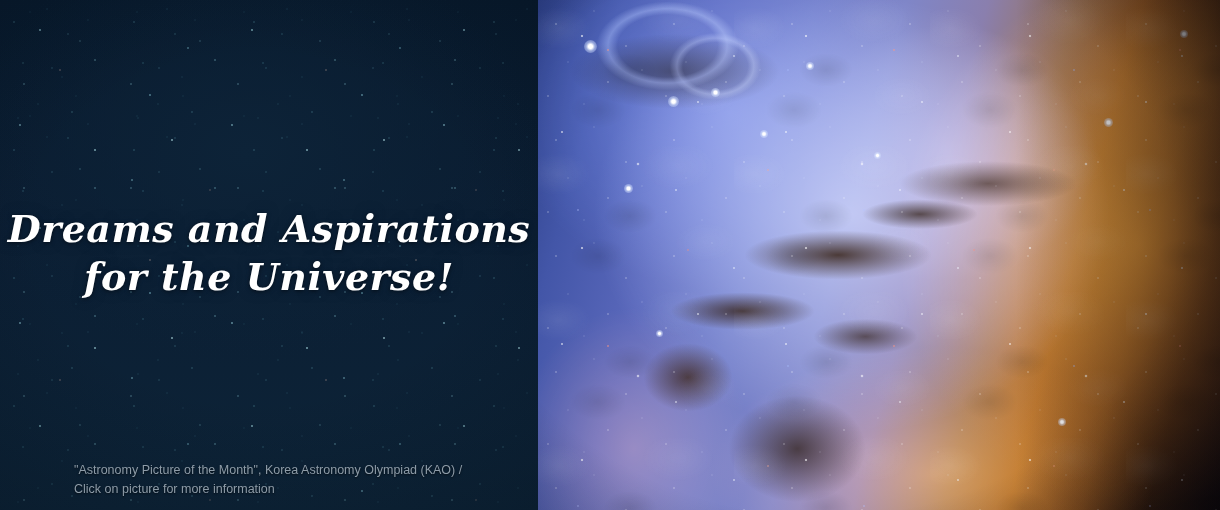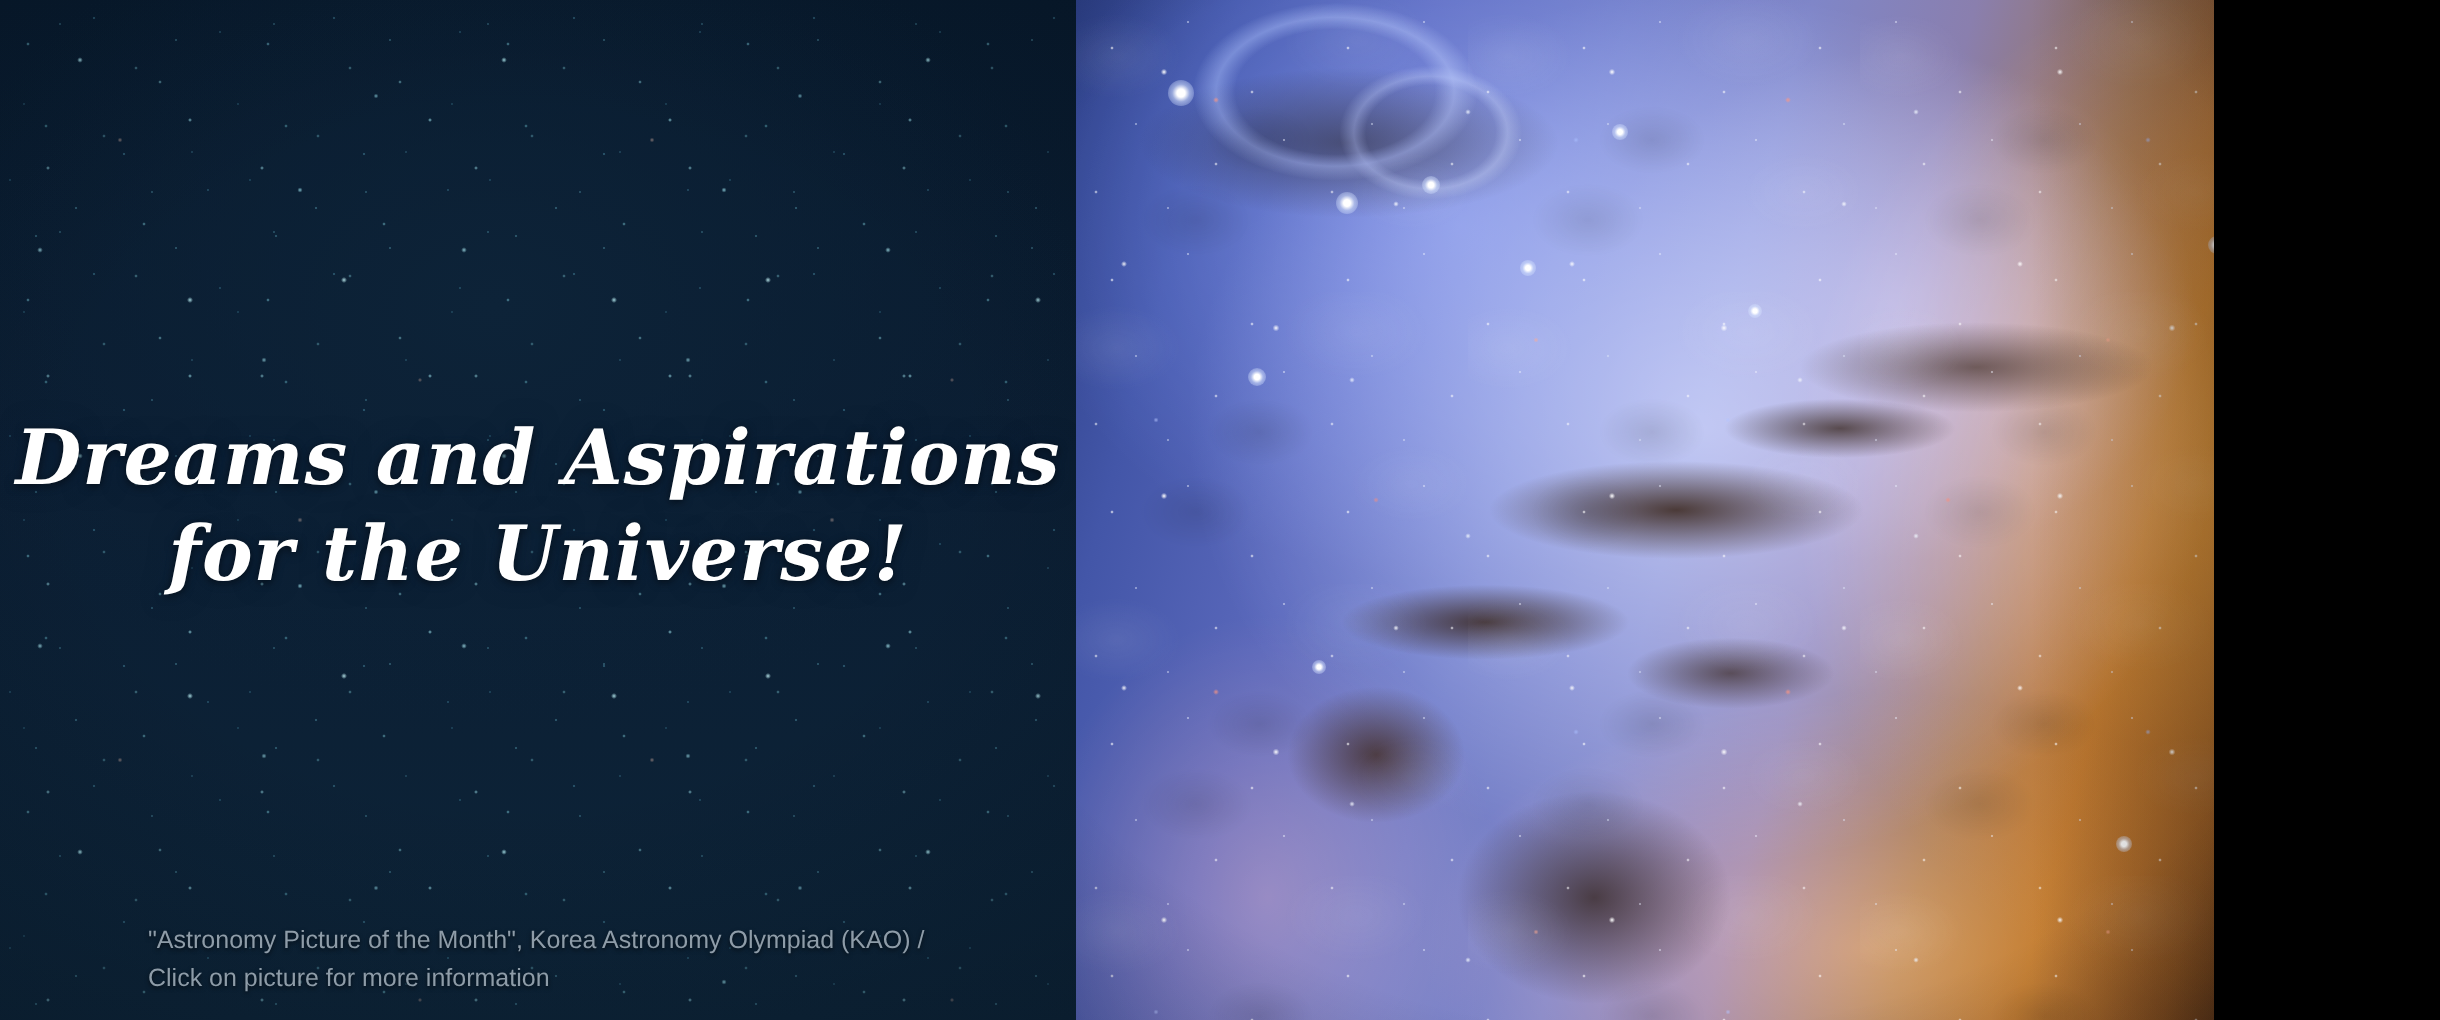--- a/index.html
+++ b/index.html
@@ -2,21 +2,21 @@
 <html><head>
 <meta charset="utf-8">
 <style>
   html, body {
     margin: 0;
     padding: 0;
     background: #000;
   }
   #stage {
     position: relative;
-    width: 1107px;
+    width: 1220px;
     height: 510px;
     overflow: hidden;
     font-family: "Liberation Sans", sans-serif;
     background: #0b1e33;
   }
 
   
   #left-panel {
     position: absolute;
     left: 0; top: 0;

